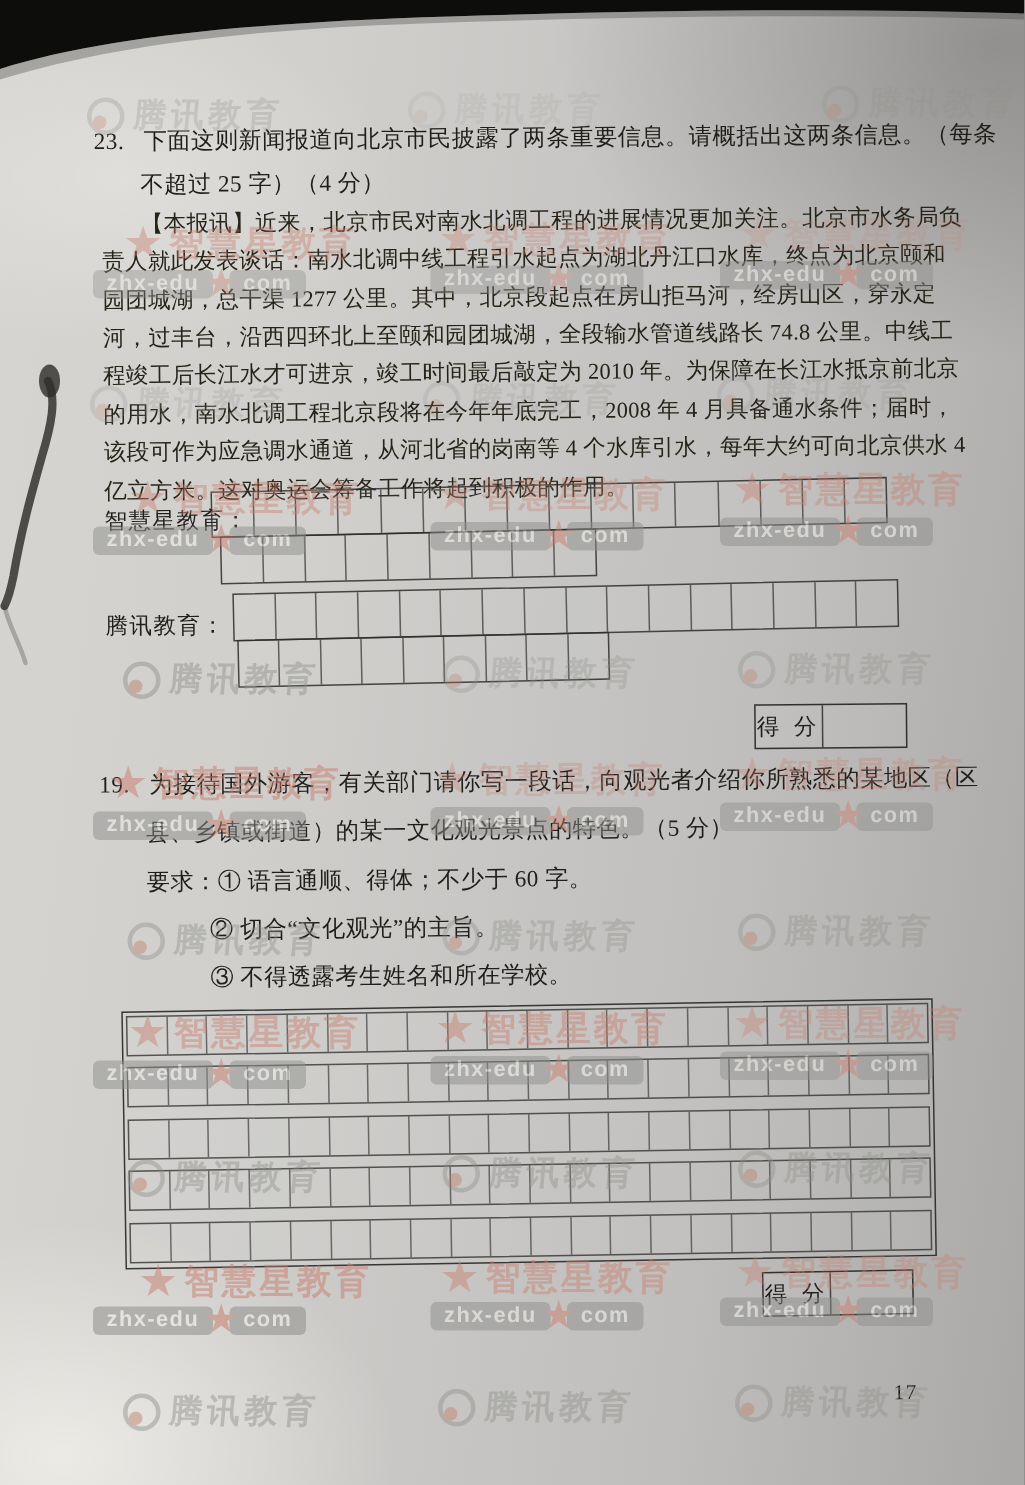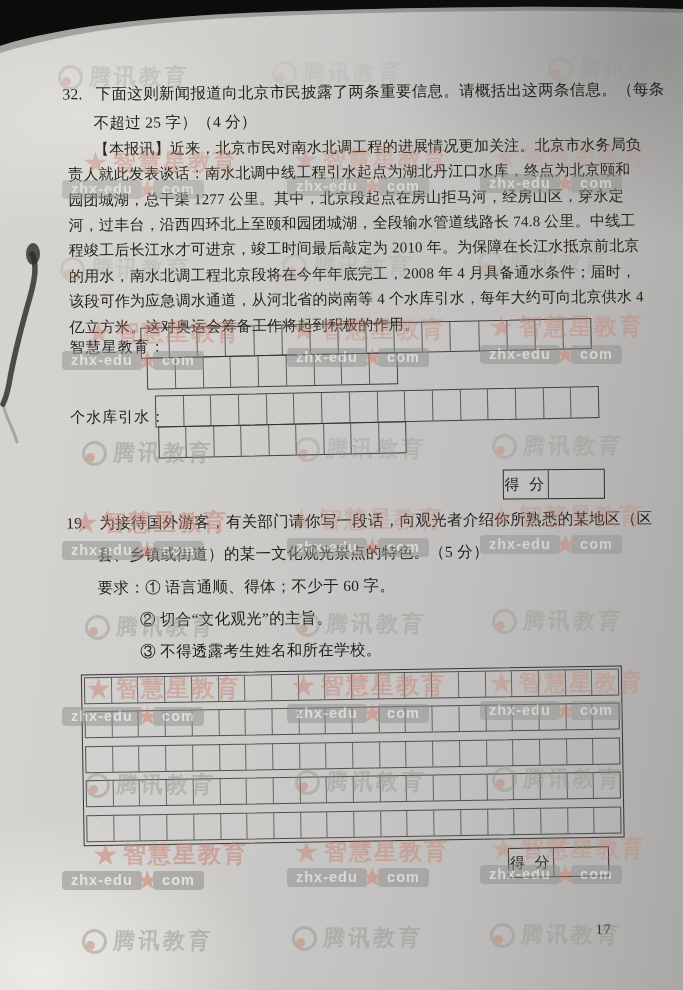--- a/index.html
+++ b/index.html
@@ -55,21 +55,21 @@
   .zu-box{background:#8f8f8d;color:#eeede9;font-size:14.5px;padding:1.5px 9px;border-radius:4px;letter-spacing:1px;}
   .zu-star{font-size:26px;line-height:1;margin:0 -6px;position:relative;z-index:1;font-family:"DejaVu Sans",sans-serif;}
 </style>
 </head>
 <body>
 
 <div class="page">
 
   <div class="layer" id="content">
 
-    <div class="t q" style="left:66px;top:82px"><span class="qnum">32.</span><span>下面这则新闻报道向北京市民披露了两条重要信息。请概括出这两条信息。（每条</span></div>
+    <div class="t q" style="left:66px;top:82px"><span class="qnum">23.</span><span>下面这则新闻报道向北京市民披露了两条重要信息。请概括出这两条信息。（每条</span></div>
     <div class="t q" style="left:97px;top:111px">不超过 25 字）（4 分）</div>
 
     <div>
       <div class="t b" style="left:71px;top:138px;padding-left:26px">【本报讯】近来，北京市民对南水北调工程的进展情况更加关注。北京市水务局负</div>
       <div class="t b" style="left:71px;top:163px">责人就此发表谈话：南水北调中线工程引水起点为湖北丹江口水库，终点为北京颐和</div>
       <div class="t b" style="left:71px;top:189px">园团城湖，总干渠 1277 公里。其中，北京段起点在房山拒马河，经房山区，穿永定</div>
       <div class="t b" style="left:71px;top:214px">河，过丰台，沿西四环北上至颐和园团城湖，全段输水管道线路长 74.8 公里。中线工</div>
       <div class="t b" style="left:71px;top:239px">程竣工后长江水才可进京，竣工时间最后敲定为 2010 年。为保障在长江水抵京前北京</div>
       <div class="t b" style="left:71px;top:265px">的用水，南水北调工程北京段将在今年年底完工，2008 年 4 月具备通水条件；届时，</div>
       <div class="t b" style="left:71px;top:290px">该段可作为应急调水通道，从河北省的岗南等 4 个水库引水，每年大约可向北京供水 4</div>
@@ -100,21 +100,21 @@
         <div class="c"></div>
         <div class="c"></div>
         <div class="c"></div>
         <div class="c"></div>
         <div class="c"></div>
         <div class="c"></div>
         <div class="c"></div>
         <div class="c"></div>
       </div>
 
-    <div class="t lbl" style="left:71px;top:406px">个水库引水：</div>
+    <div class="t lbl" style="left:71px;top:406px">腾讯教育：</div>
     <div class="cells" id="g2r1" style="left:156px;top:394px;width:444px;height:32px">
         <div class="c"></div>
         <div class="c"></div>
         <div class="c"></div>
         <div class="c"></div>
         <div class="c"></div>
         <div class="c"></div>
         <div class="c"></div>
         <div class="c"></div>
         <div class="c"></div>

